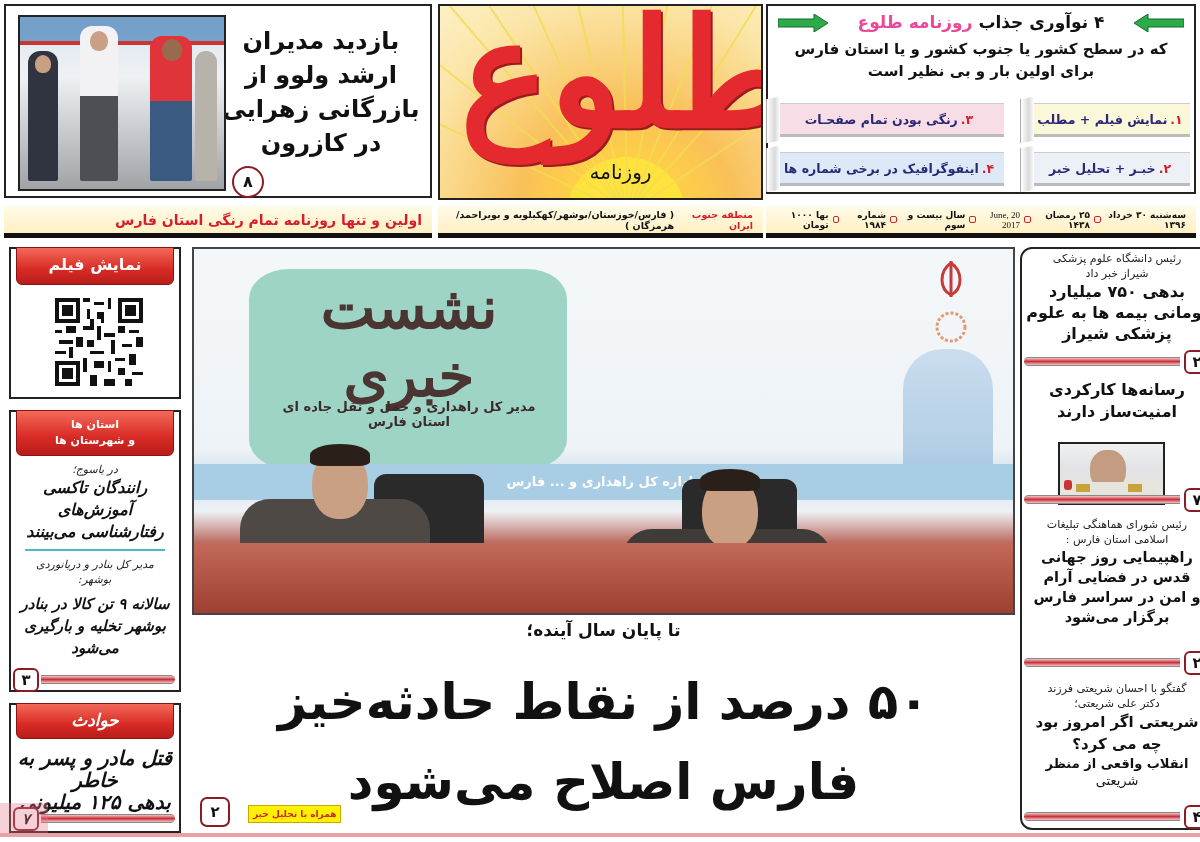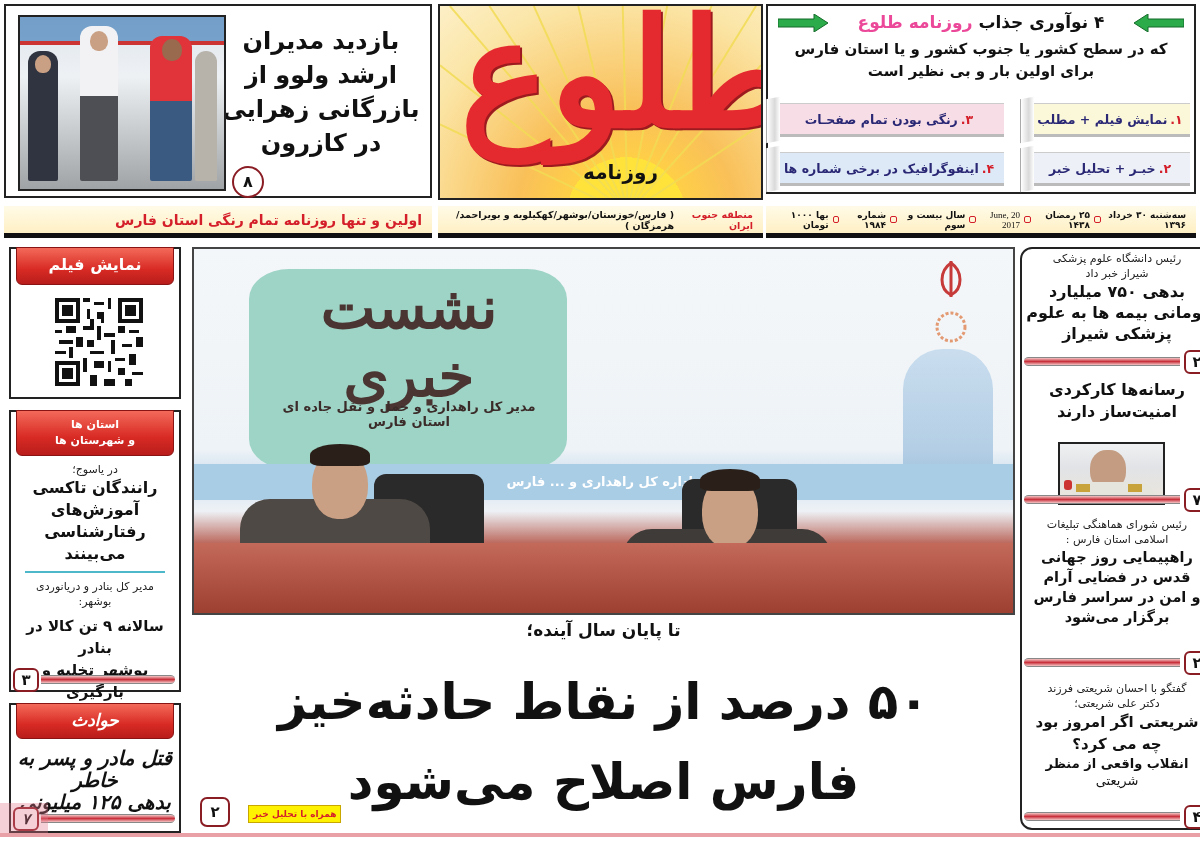--- a/index.html
+++ b/index.html
@@ -20,21 +20,21 @@
   .f3 { right: 190px; top: 97px; width: 230px; background: #f7dde6; }
   .f2 { right: 4px; top: 146px; width: 160px; background: #edf1f7; }
   .f4 { right: 190px; top: 146px; width: 230px; background: #dde9f7; }
   .curl { position: absolute; width: 14px; height: 44px; background: linear-gradient(90deg, #fff, #d9d9d9 60%, #fff); border-left: 1px solid #aaa; transform: skewY(-10deg); }
 
   
   #logo { left: 438px; top: 4px; width: 325px; height: 196px; overflow: hidden;
     background: radial-gradient(circle at 58% 110%, #ffe33a 0 60px, #ffcf47 60px, #f9c059 110px, #fbe6a8 220px, #fff7e0 330px); }
   .rays { position: absolute; inset: 0; }
   .logo-mark { position: absolute; left: 20px; top: -8px; font-family: "DejaVu Serif", serif; font-size: 150px; font-weight: bold; color: #e52a2f; line-height: 1; text-shadow: 2px 2px 0 #9d1a1f; }
-  .logo-name { position: absolute; left: 0; right: 0; bottom: 14px; text-align: center; font-weight: bold; font-size: 20px; color: #111; padding-left: 40px; }
+  .logo-name { position: absolute; left: 0; right: 0; bottom: 14px; text-align: center; font-weight: normal; font-size: 20px; color: #111; padding-left: 40px; }
 
   
   #top-story { left: 4px; top: 4px; width: 428px; height: 194px; }
   #top-photo { position: absolute; left: 12px; top: 9px; width: 208px; height: 176px; border: 2px solid #222;
     background: linear-gradient(180deg, #dfe6ee 0%, #eef1f4 35%, #cfd3d6 60%, #9fa3a6 100%); overflow: hidden; }
   .person { position: absolute; bottom: 8px; border-radius: 12px 12px 2px 2px; }
   .top-headline { position: absolute; right: 10px; top: 18px; width: 198px; text-align: center; font-weight: bold; font-size: 24px; line-height: 34px; }
   .page-circle { position: absolute; width: 32px; height: 32px; border: 2px solid #8a1c24; border-radius: 50%; text-align: center; line-height: 28px; font-weight: bold; font-size: 16px; background: #fff; }
 
   
@@ -249,21 +249,21 @@
         <rect x="10" y="6" width="1" height="2"></rect>
     </g>
   </svg>
 </div>
 
 <div id="provinces" class="lcol-box">
   <div class="red-tab">
     <div>استان ها</div>
     <div>و شهرستان ها</div>
   </div>
-  <div style="position:absolute; top:50px; left:4px; right:4px;">
+  <div style="position:absolute; top:50px; left:4px; right:4px;font-style:italic;">
     <div class="kicker">در یاسوج؛</div>
     <div class="hl">
       <div>رانندگان تاکسی</div>
       <div>آموزش‌های</div>
       <div>رفتارشناسی می‌بینند</div>
     </div>
     <div class="divider"></div>
     <div class="kicker">
       <div>مدیر کل بنادر و دریانوردی</div>
       <div>بوشهر:</div>

